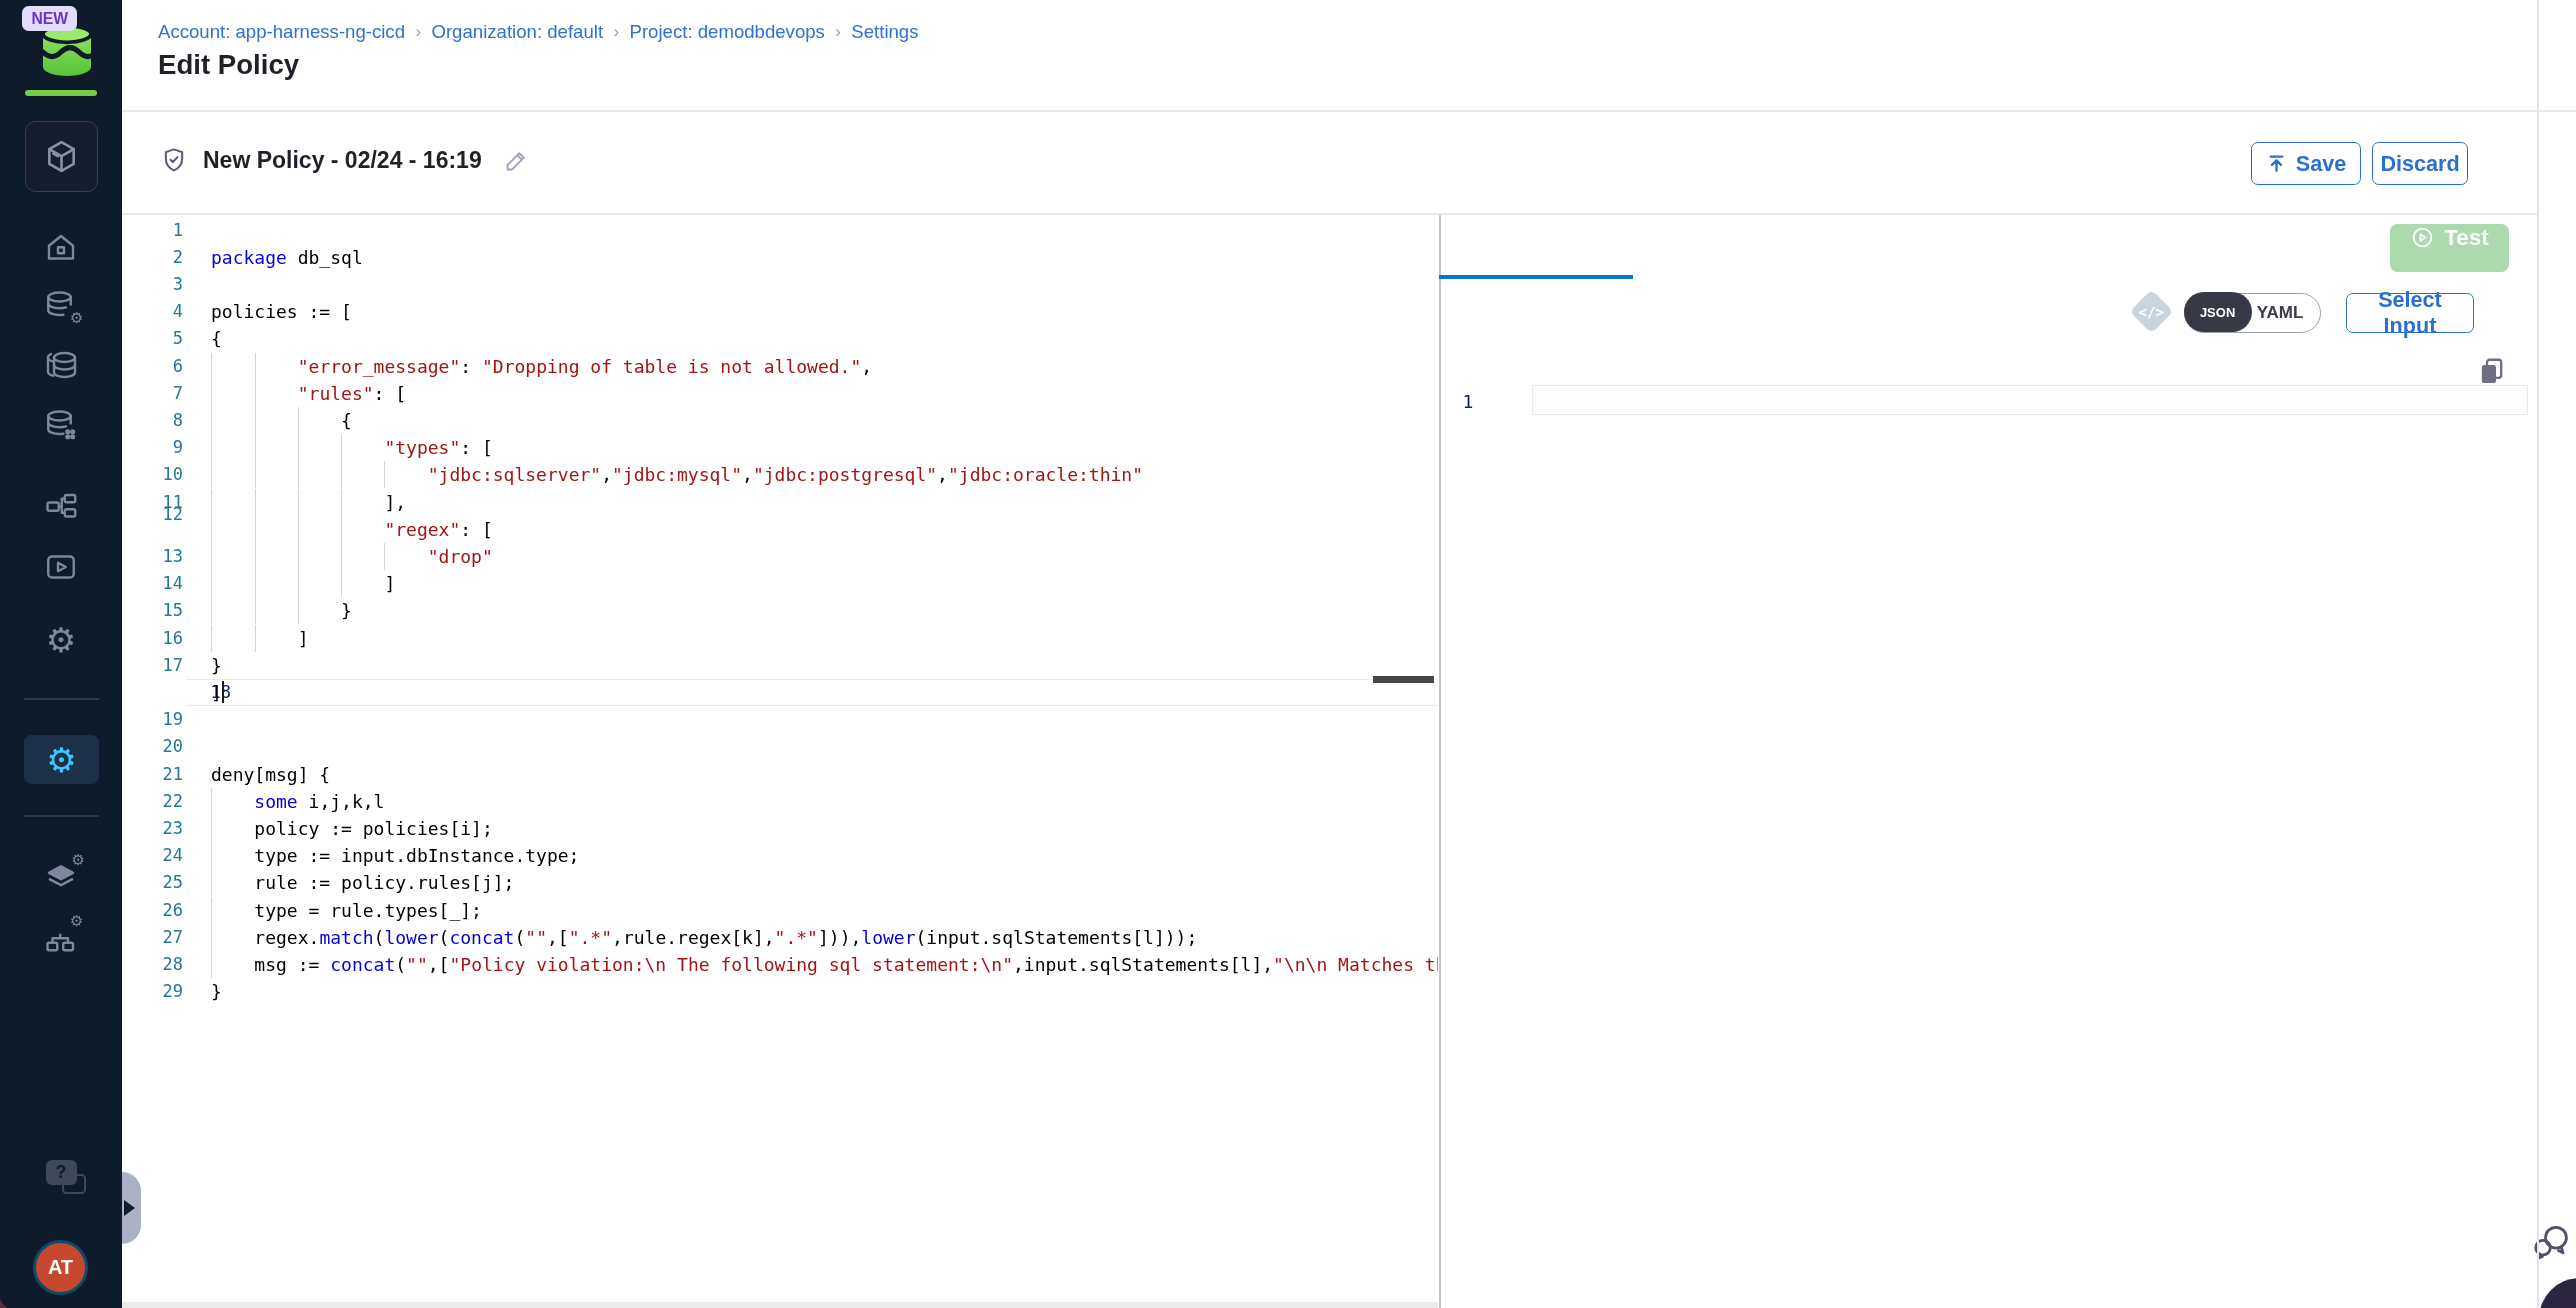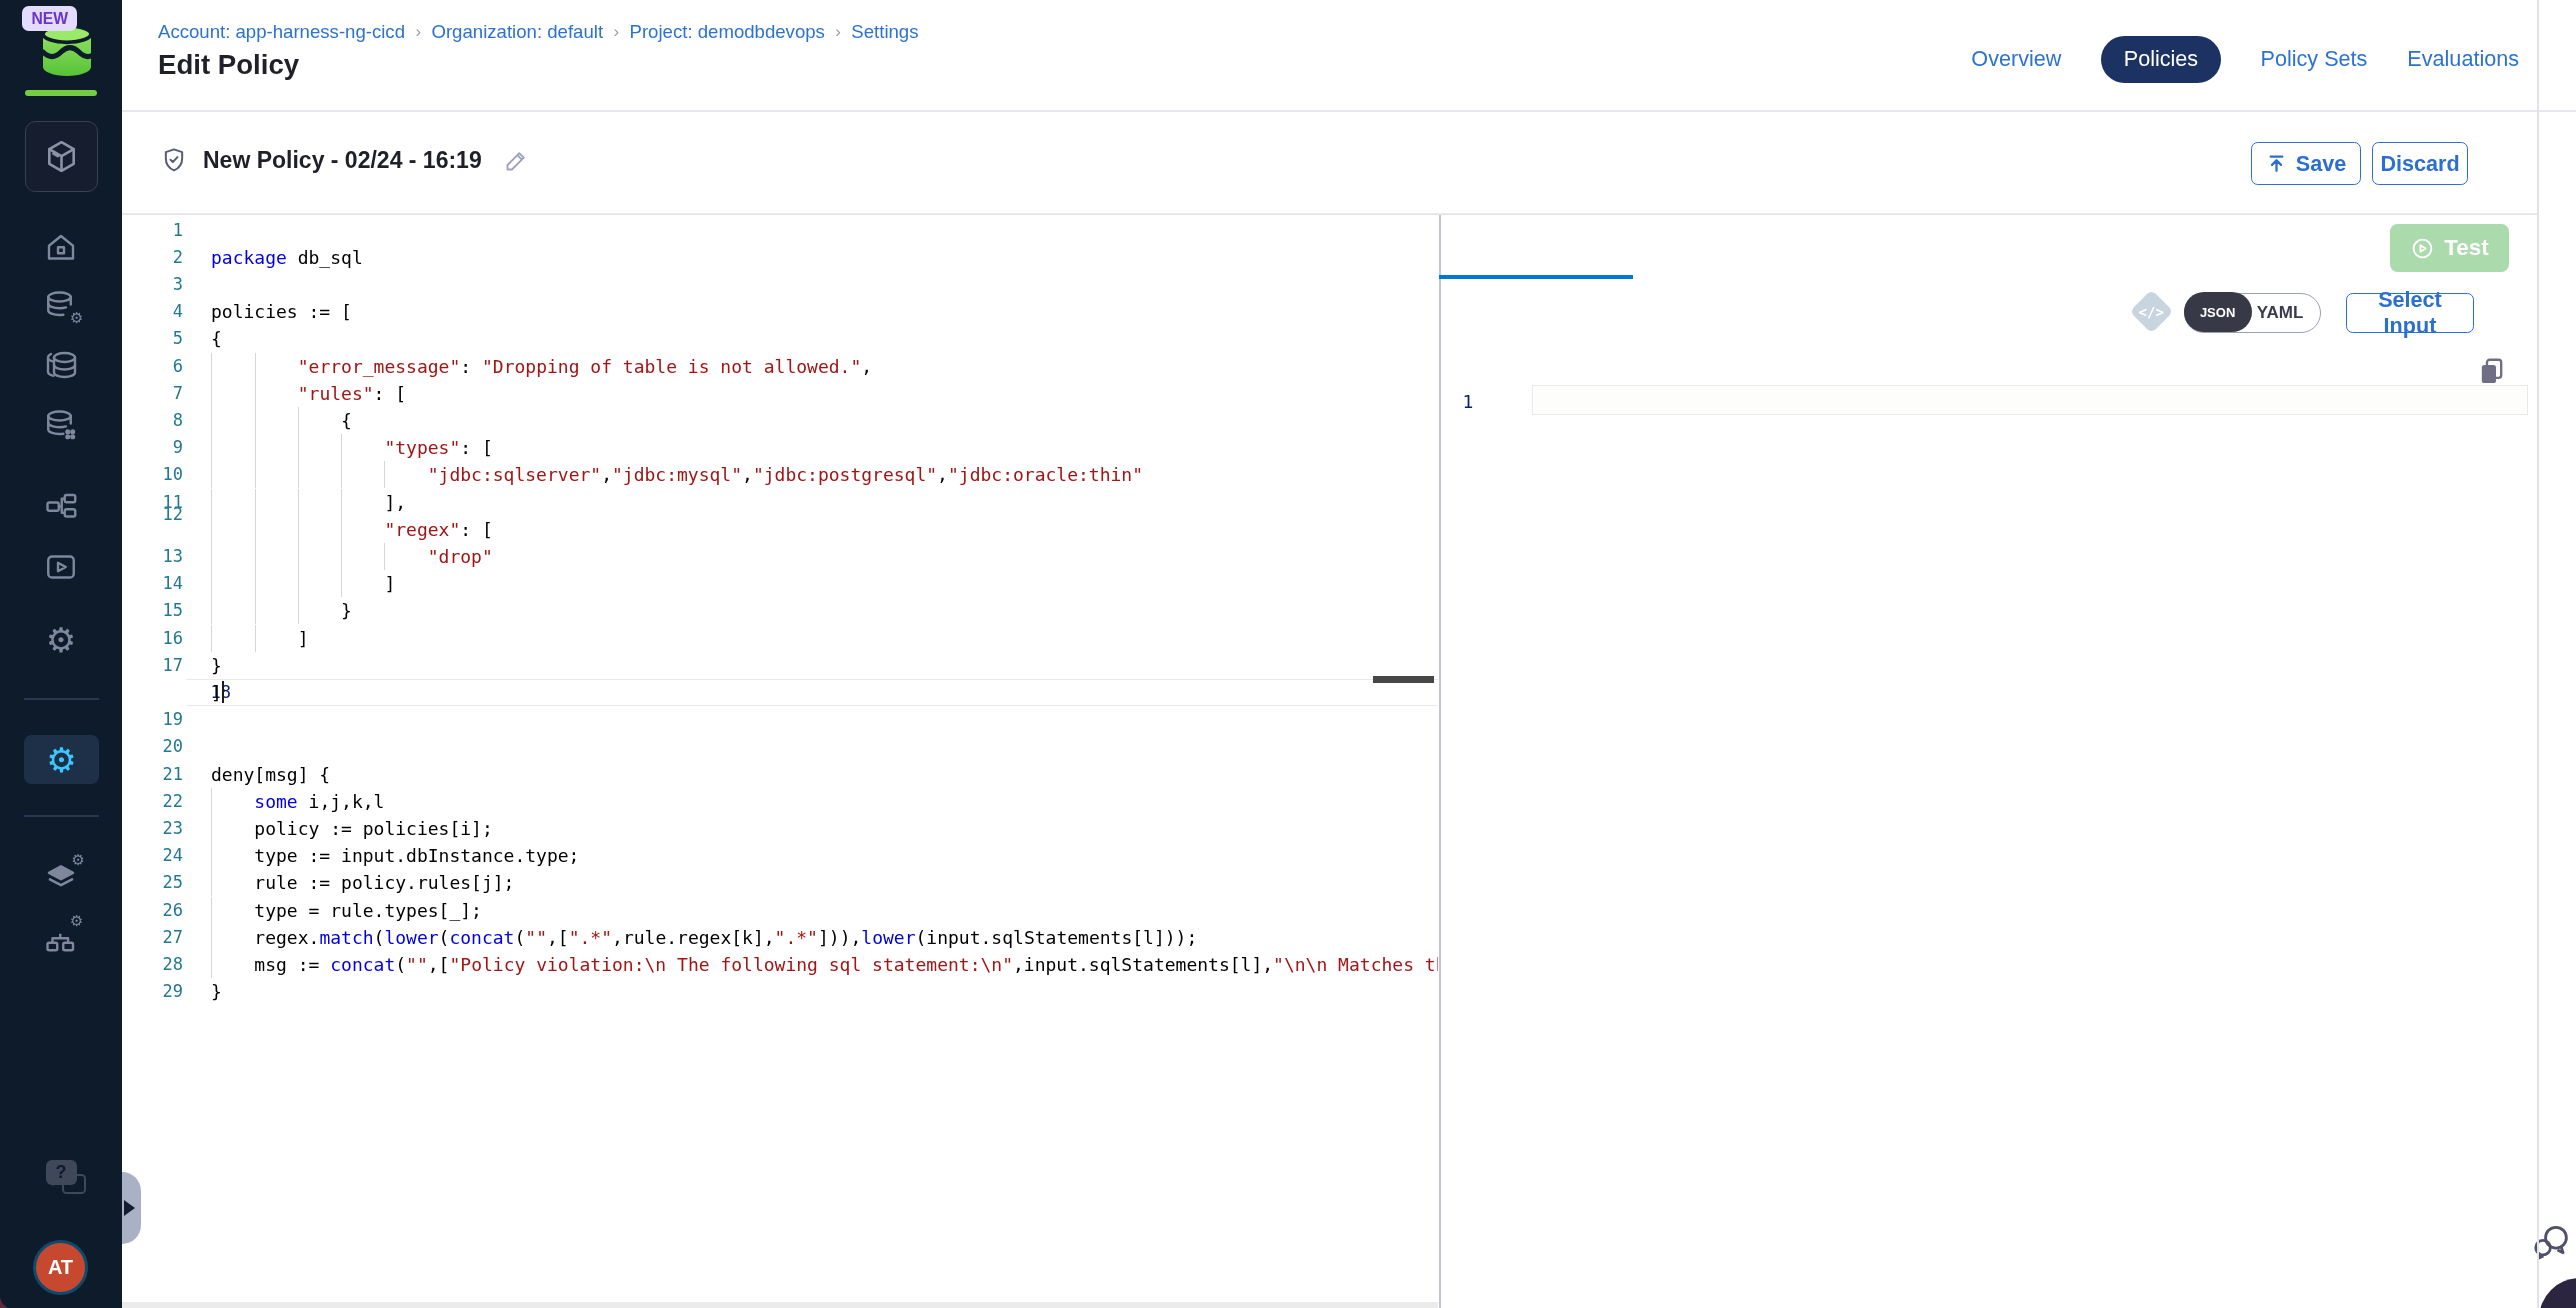--- a/index.html
+++ b/index.html
@@ -69,21 +69,21 @@
   .editor-divider{left:1439px;top:215px;width:1.5px;height:1094px;background:#c3c4d0;}
   .hscrollbar{left:122px;top:1302px;width:1316px;height:6.7px;background:#ebebeb;}
 
   
   .panel-tabs{left:1440px;top:215px;width:1097px;height:64px;background:#ffffff;display:flex;align-items:center;}
   .tab{font-size:22.4px;margin-left:33px;}
   .tab.active{font-weight:bold;color:#1f2028;margin-left:33px;}
   .tab.inactive{color:#383946;margin-left:39px;}
   .tab-underline{left:1439px;top:275px;width:194px;height:3.7px;background:#0278d5;}
   .test-btn{left:2390px;top:224px;width:119px;height:48px;background:#abdbac;border-radius:7.5px;border:none;
-            display:flex;align-items:center;justify-content:center;gap:9px;color:#ffffff;font-weight:bold;font-size:22.4px;}
+            display:flex;align-items:flex-start;justify-content:center;gap:9px;color:#ffffff;font-weight:bold;font-size:22.4px;}
   .input-row{left:1440px;top:280px;width:1097px;height:66px;background:#ecf6fa;display:flex;align-items:center;}
   .input-label{font-size:21.6px;color:#1f2028;margin-left:33px;}
   .expr-diamond{position:absolute;left:2136px;top:296px;width:31px;height:31px;background:#c9d5de;border-radius:6px;
                 transform:rotate(45deg);display:flex;align-items:center;justify-content:center;}
   .expr-glyph{transform:rotate(-45deg);color:#ffffff;font-weight:bold;font-size:14px;font-family:"DejaVu Sans Mono",monospace;}
   .fmt-toggle{left:2184px;top:293px;width:137px;height:40px;border:1.5px solid #9ba0b5;border-radius:745px;background:#ffffff;
               display:flex;align-items:center;box-sizing:border-box;}
   .fmt-json{background:#383946;color:#ffffff;font-weight:bold;font-size:13px;height:40px;margin:-1.5px 0 0 -1.5px;
             padding:0 16.4px;border-radius:745px;display:flex;align-items:center;}
   .fmt-yaml{color:#3a3b4b;font-weight:bold;font-size:17px;padding:0 5px;}
@@ -249,26 +249,20 @@
     <a href="#" class="crumb">Account: app-harness-ng-cicd</a>
     <span class="crumb-sep">›</span>
     <a href="#" class="crumb">Organization: default</a>
     <span class="crumb-sep">›</span>
     <a href="#" class="crumb">Project: demodbdevops</a>
     <span class="crumb-sep">›</span>
     <a href="#" class="crumb">Settings</a>
   </div>
   <div class="abs page-title">Edit Policy</div>
 
-  <div class="abs top-nav">
-    <a href="#" class="nav-link">Overview</a>
-    <span class="nav-pill">Policies</span>
-    <a href="#" class="nav-link">Policy Sets</a>
-    <a href="#" class="nav-link">Evaluations</a>
-  </div>
   <div class="abs header-border"></div>
 
   <div class="abs policy-title-wrap">
     <span>
       <svg width="28" height="31" viewBox="0 0 24 24" fill="none" stroke="#565b77" stroke-width="1.7" stroke-linejoin="round" stroke-linecap="round">
         <path d="M12 2.5l7 2.3v5.4c0 4.6-3 8.4-7 10.3-4-1.9-7-5.7-7-10.3V4.8z"></path>
         <path d="M9 11.3l2 2 4-4.2"></path>
       </svg>
     </span>
     <span class="policy-title">New Policy - 02/24 - 16:19</span>

